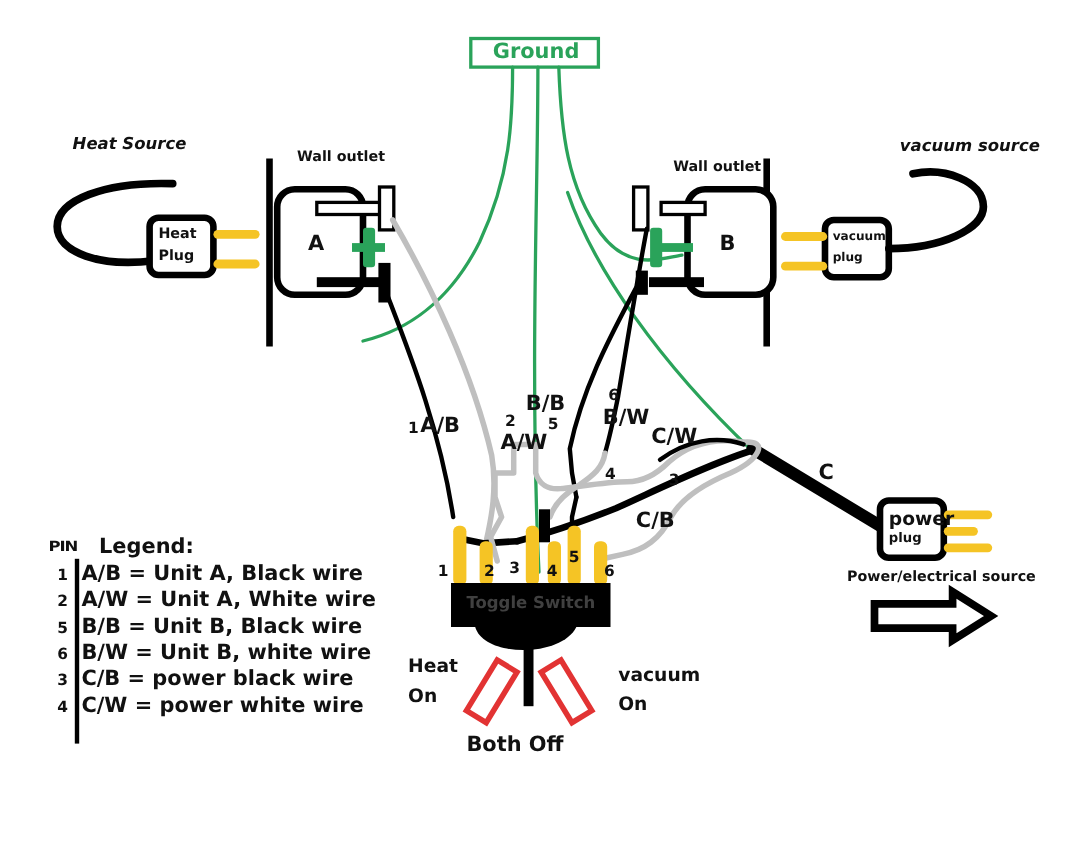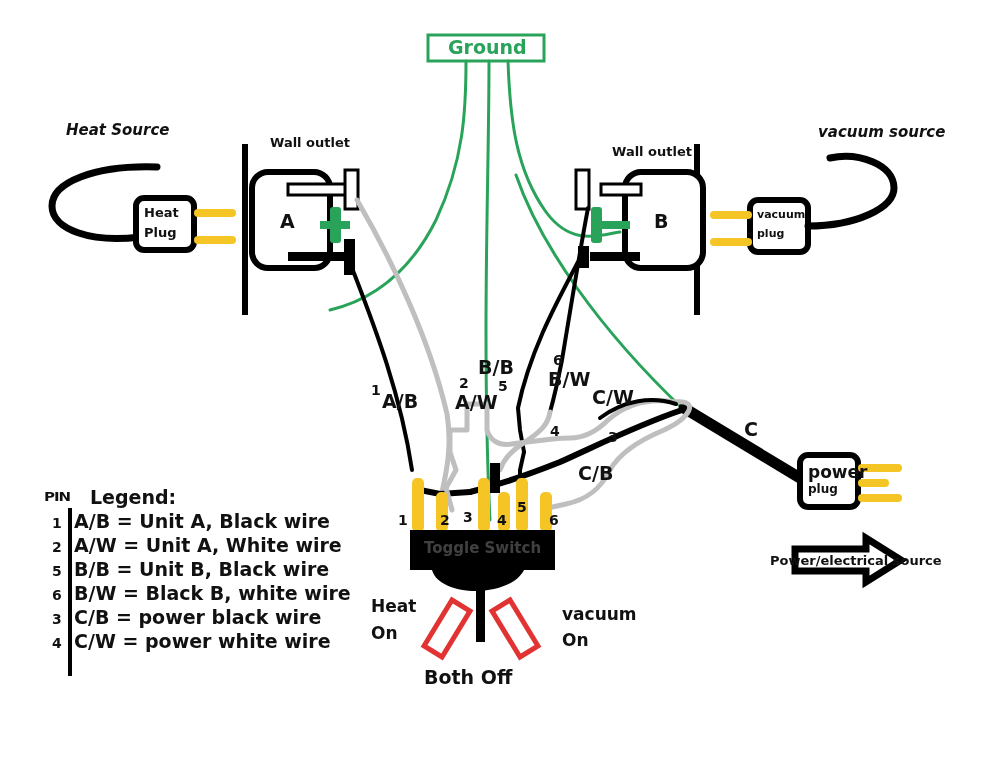--- a/index.html
+++ b/index.html
@@ -244,26 +244,26 @@
 
   <div class="lbl lbl-sm" style="left:144px; top:206px;">Heat</div>
   <div class="lbl lbl-sm" style="left:144px; top:226px;">Plug</div>
 
   <div class="lbl" style="left:757px; top:209px; font-size:11px;">vacuum</div>
   <div class="lbl" style="left:757px; top:228px; font-size:11px;">plug</div>
 
   <div class="lbl" style="left:808px; top:464px; font-size:17px;">power</div>
   <div class="lbl" style="left:808px; top:483px; font-size:12px;">plug</div>
 
-  <div class="lbl lbl-sm" style="left:770px; top:518px;margin-top:36px;">Power/electrical source</div>
+  <div class="lbl lbl-sm" style="left:770px; top:518px;">Power/electrical source</div>
 
   <div class="lbl lbl-xl" style="left:744px; top:420px;">C</div>
 
   <div class="lbl lbl-pin" style="left:371px; top:383px;">1</div>
-  <div class="lbl lbl-wire" style="left:382px; top:392px;">A/B</div>
+  <div class="lbl lbl-wire" style="left:382px; top:378px;">A/B</div>
 
   <div class="lbl lbl-pin" style="left:459px; top:376px;">2</div>
   <div class="lbl lbl-wire" style="left:455px; top:393px;">A/W</div>
 
   <div class="lbl lbl-wire" style="left:478px; top:358px;">B/B</div>
   <div class="lbl lbl-pin" style="left:498px; top:379px;">5</div>
 
   <div class="lbl lbl-pin" style="left:553px; top:353px;">6</div>
   <div class="lbl lbl-wire" style="left:548px; top:370px;text-align:right;">B/W</div>
 
@@ -304,21 +304,21 @@
       <div class="legend-row">
         <span class="pin">2</span>
         <span class="txt">A/W = Unit A, White wire</span>
       </div>
       <div class="legend-row">
         <span class="pin">5</span>
         <span class="txt">B/B = Unit B, Black wire</span>
       </div>
       <div class="legend-row">
         <span class="pin">6</span>
-        <span class="txt">B/W = Black B, white wire</span>
+        <span class="txt">B/W = Unit B, white wire</span>
       </div>
       <div class="legend-row">
         <span class="pin">3</span>
         <span class="txt">C/B = power black wire</span>
       </div>
       <div class="legend-row">
         <span class="pin">4</span>
         <span class="txt">C/W = power white wire</span>
       </div>
     </div>

